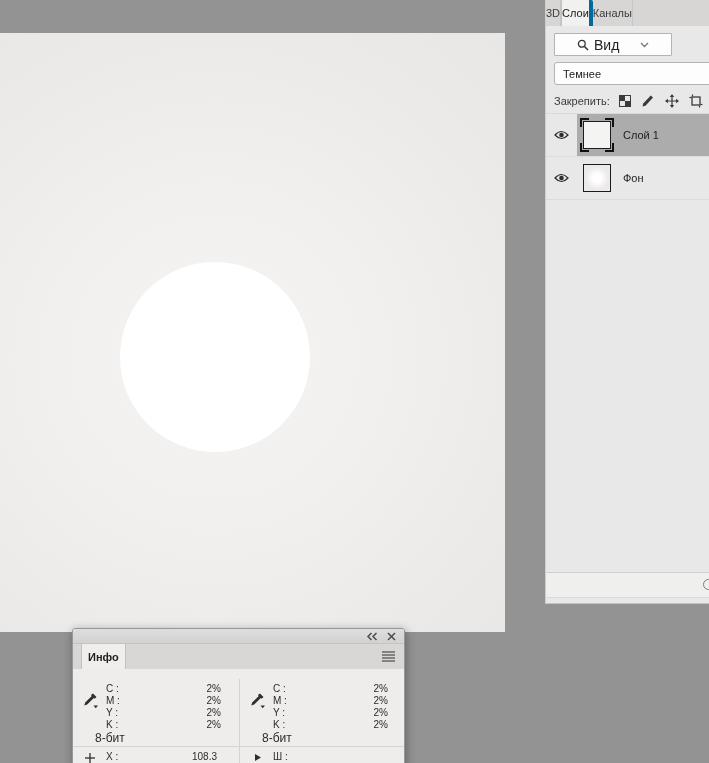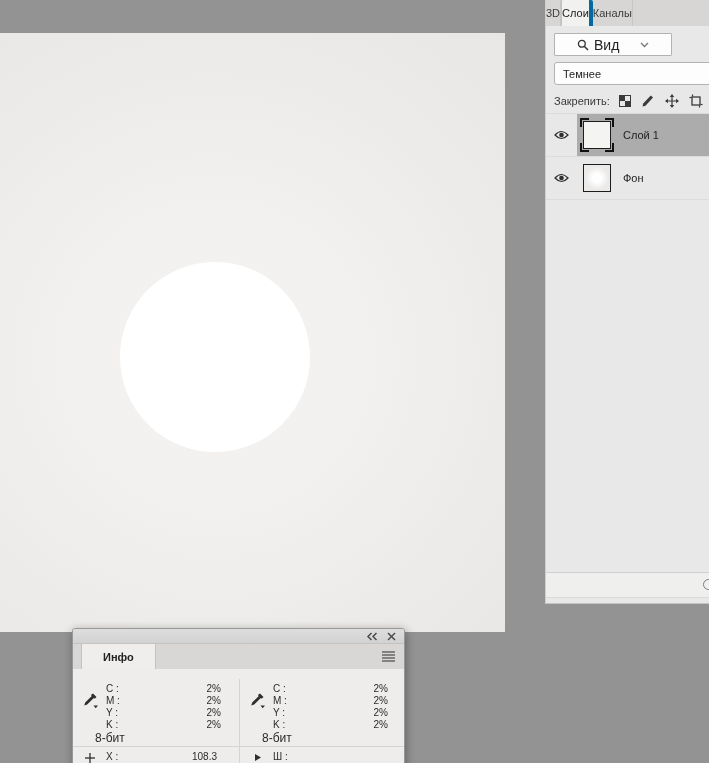--- a/index.html
+++ b/index.html
@@ -72,21 +72,21 @@
     box-shadow:1px 2px 10px rgba(0,0,0,0.35);
   }
   .ip-titlebar {
     height:15px; background:linear-gradient(#dedede,#d2d2d2);
     border-bottom:1px solid #c3c3c3; border-radius:2px 2px 0 0; position:relative;
   }
   .ip-collapse { position:absolute; right:26px; top:3px; display:inline-flex; cursor:default; }
   .ip-close { position:absolute; right:8px; top:3px; display:inline-flex; cursor:default; }
   .ip-tabbar { height:25px; background:#d8d7d6; display:flex; align-items:stretch; position:relative; }
   .ip-tab {
-    margin-left:8px; padding:0 21px; background:#efeeed; display:flex; align-items:center;
+    margin-left:8px; padding:0 6px; background:#efeeed; display:flex; align-items:center;
     font-size:11px; font-weight:bold; color:#222;
     border-left:1px solid #c2c2c2; border-right:1px solid #c2c2c2;
   }
   .ip-menu-icon { position:absolute; right:9px; top:7px; display:inline-flex; }
   .ip-content { position:relative; height:129px; background:#eeedec; }
   .ip-vdiv { position:absolute; left:166px; top:10px; bottom:0; border-left:1px solid #d4d4d4; }
   .ip-hdiv { position:absolute; left:0; right:0; top:77px; border-top:1px solid #d4d4d4; }
   .ip-col { position:absolute; top:0; width:166px; height:77px; }
   .ip-col.left { left:0; } .ip-col.right { left:167px; }
   .dropper { position:absolute; left:9px; top:23px; }

